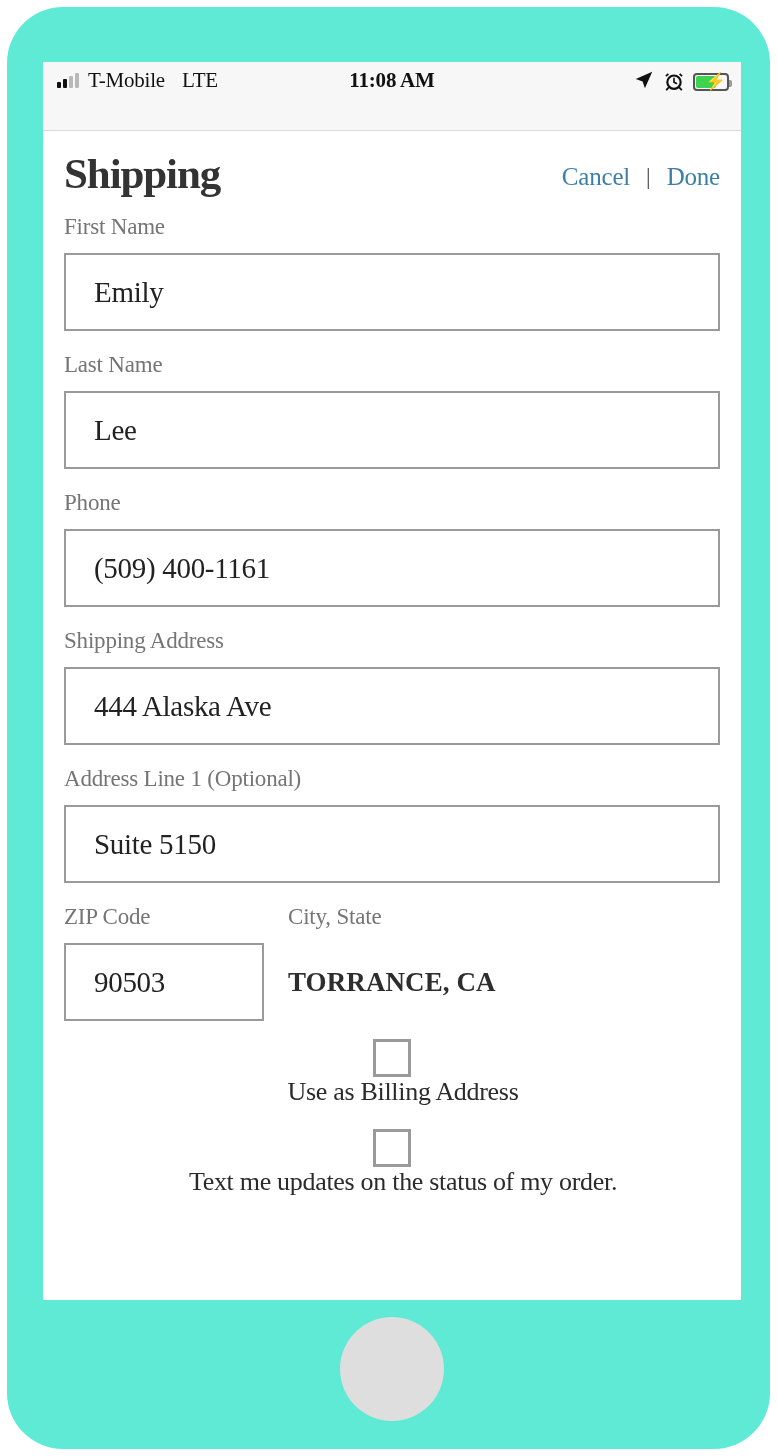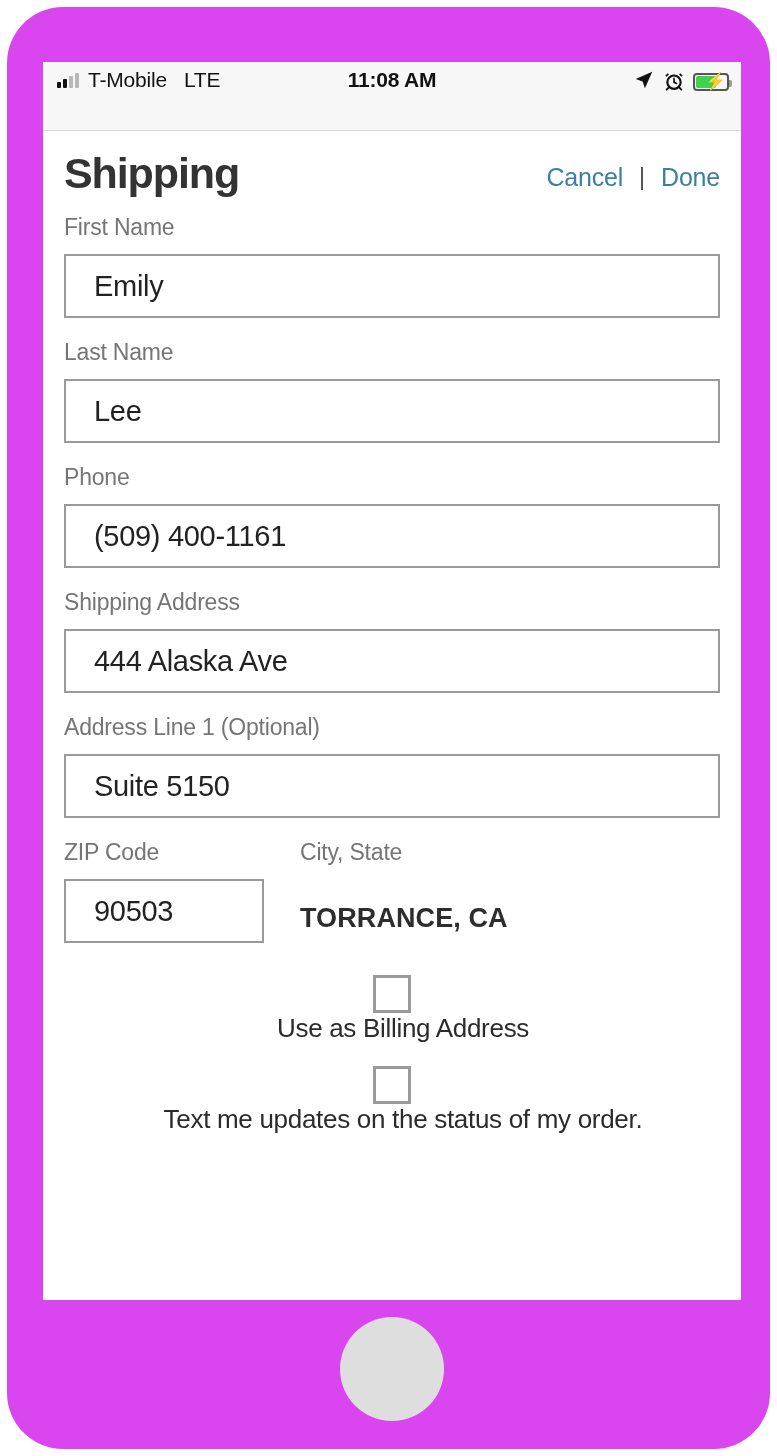--- a/index.html
+++ b/index.html
@@ -11,22 +11,23 @@
     background: #ffffff;
     font-family: "Liberation Sans", sans-serif;
   }
 
   #device {
     position: absolute;
     left: 7px;
     top: 7px;
     width: 763px;
     height: 1442px;
-    background: #d946ef;
+    background: #5eead4;
     border-radius: 56px;
+    font-family: Liberation Serif, serif;
   }
 
   #home-button {
     position: absolute;
     left: 333px;
     top: 1310px;
     width: 104px;
     height: 104px;
     border-radius: 50%;
     background: #dedede;
@@ -186,39 +187,39 @@
     padding: 0 21px;
   }
   .field { margin-bottom: 21px; }
   .field-label {
     font-size: 23px;
     color: #757575;
     letter-spacing: -0.2px;
     margin-bottom: 13px;
   }
   .field-input {
-    height: 64px;
+    height: 78px;
     border: 2px solid #9a9a9a;
     box-sizing: border-box;
     display: flex;
     align-items: center;
     padding-left: 28px;
     font-size: 29px;
     color: #222;
     letter-spacing: -0.3px;
     background: #fff;
   }
 
   
   .row-zip {
     display: flex;
     margin-bottom: 18px;
   }
   .col-zip { width: 200px; flex: 0 0 200px; }
-  .col-city { margin-left: 36px; flex: 1; }
+  .col-city { margin-left: 24px; flex: 1; }
   .col-zip .field-input { width: 200px; }
   .city-value {
     height: 78px;
     display: flex;
     align-items: center;
     font-size: 27px;
     font-weight: bold;
     color: #2d2d2d;
     letter-spacing: 0.1px;
   }

